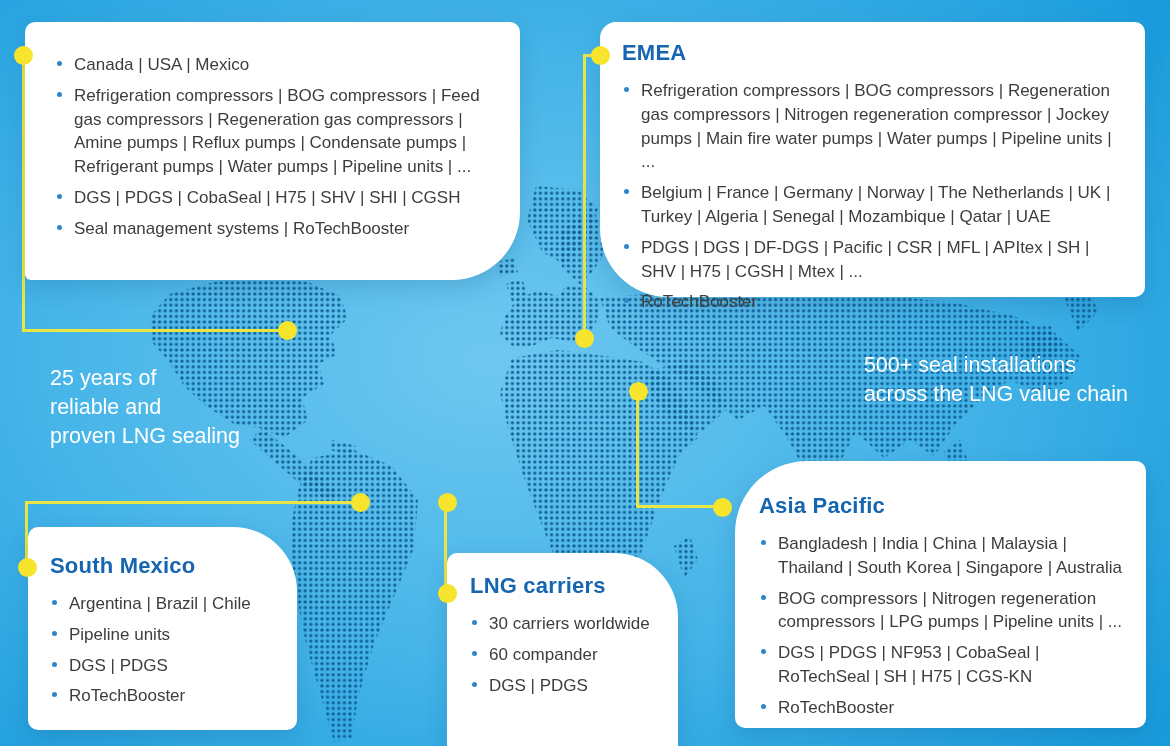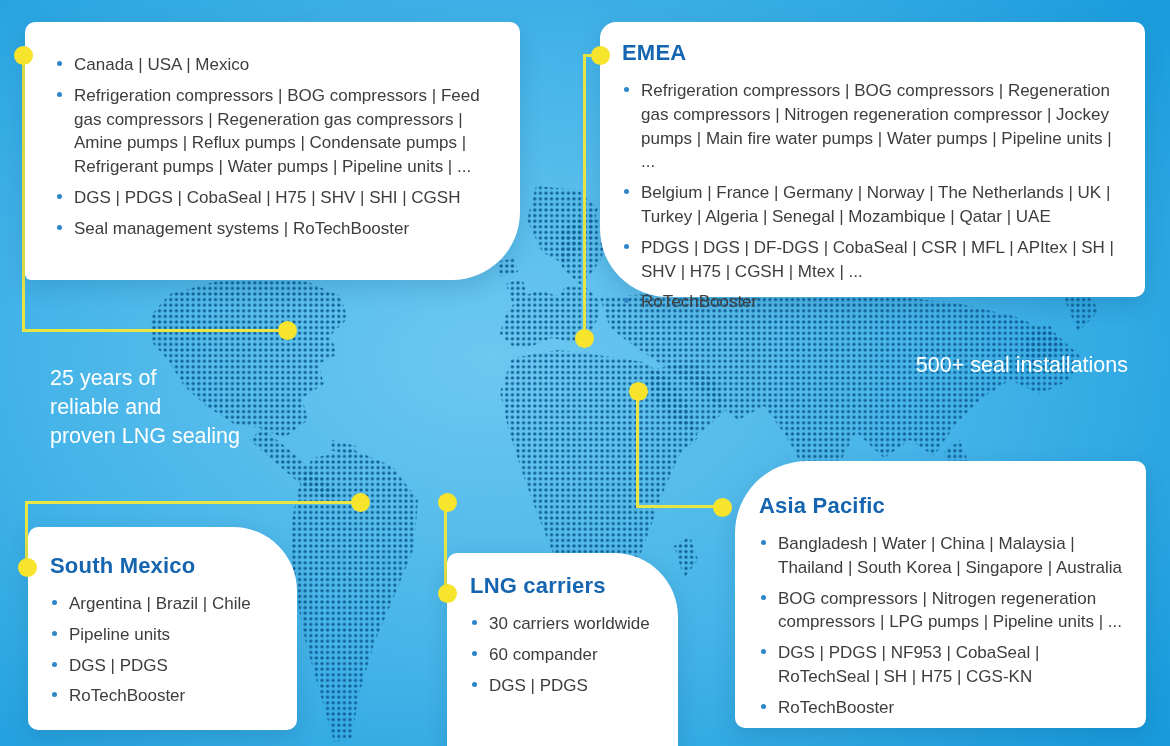--- a/index.html
+++ b/index.html
@@ -78,21 +78,21 @@
       <li>DGS | PDGS | CobaSeal | H75 | SHV | SHI | CGSH</li>
       <li>Seal management systems | RoTechBooster</li>
     </ul>
   </section>
 
   <section class="card" id="card-emea">
     <h2>EMEA</h2>
     <ul>
       <li>Refrigeration compressors | BOG compressors | Regeneration gas compressors | Nitrogen regeneration compressor | Jockey pumps | Main fire water pumps | Water pumps | Pipeline units | ...</li>
       <li>Belgium | France | Germany | Norway | The Netherlands | UK | Turkey | Algeria | Senegal | Mozambique | Qatar | UAE</li>
-      <li>PDGS | DGS | DF-DGS | CobaSeal | CSR | MFL | APItex | SH | SHV | H75 | CGSH | Mtex | ...</li>
+      <li>PDGS | DGS | DF-DGS | Pacific | CSR | MFL | APItex | SH | SHV | H75 | CGSH | Mtex | ...</li>
       <li>RoTechBooster</li>
     </ul>
   </section>
 
   <section class="card" id="card-sa">
     <h2>South Mexico</h2>
     <ul>
       <li>Argentina | Brazil | Chile</li>
       <li>Pipeline units</li>
       <li>DGS | PDGS</li>
@@ -105,21 +105,21 @@
     <ul>
       <li>30 carriers worldwide</li>
       <li>60 compander</li>
       <li>DGS | PDGS</li>
     </ul>
   </section>
 
   <section class="card" id="card-ap">
     <h2>Asia Pacific</h2>
     <ul>
-      <li>Bangladesh | Water | China | Malaysia | Thailand | South Korea | Singapore | Australia</li>
+      <li>Bangladesh | India | China | Malaysia | Thailand | South Korea | Singapore | Australia</li>
       <li>BOG compressors | Nitrogen regeneration compressors | LPG pumps | Pipeline units | ...</li>
       <li>DGS | PDGS | NF953 | CobaSeal | RoTechSeal | SH | H75 | CGS-KN</li>
       <li>RoTechBooster</li>
     </ul>
   </section>
 
   <div class="ydot" style="left:13.5px;top:45.5px;"></div>
   <div class="ydot" style="left:590.5px;top:45.5px;"></div>
   <div class="ydot" style="left:17.5px;top:557.5px;"></div>
   <div class="ydot" style="left:437.5px;top:583.5px;"></div>
@@ -130,15 +130,16 @@
   <div class="ydot" style="left:350.5px;top:492.5px;"></div>
   <div class="ydot" style="left:437.5px;top:492.5px;"></div>
 
   <div class="caption" id="caption-left">
     <div>25 years of</div>
     <div>reliable and</div>
     <div>proven LNG sealing</div>
   </div>
   <div class="caption" id="caption-right">
     <div>500+ seal installations</div>
+    <div>across the LNG value chain</div>
   </div>
 
 </div>
 
 </body></html>

